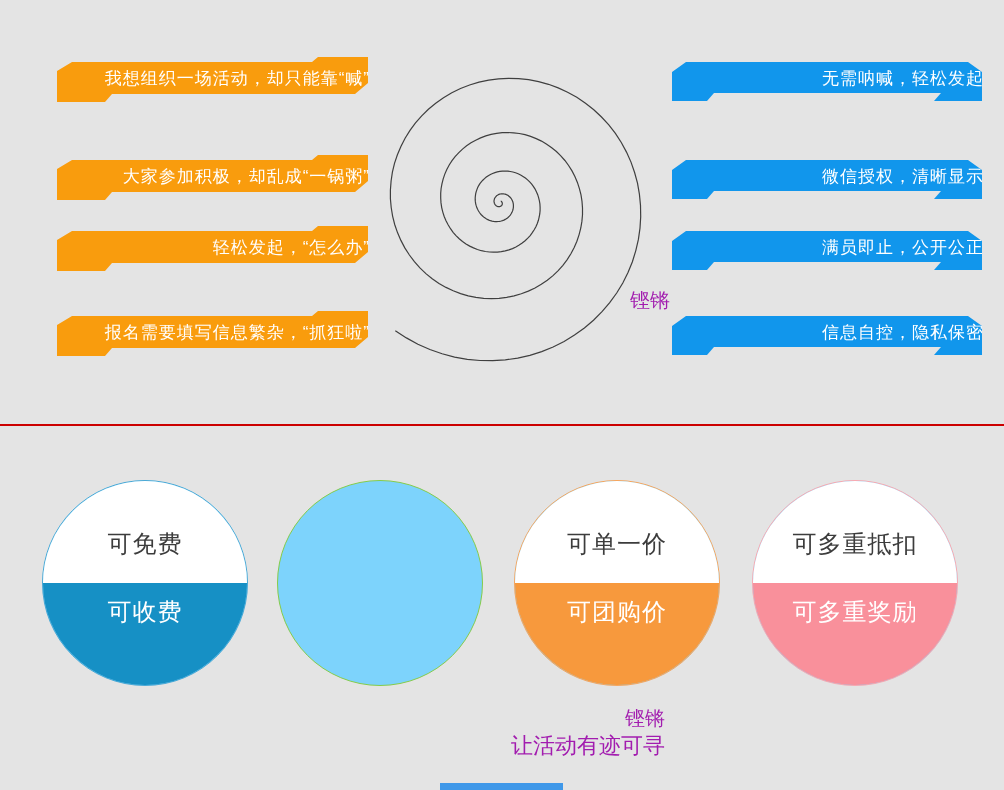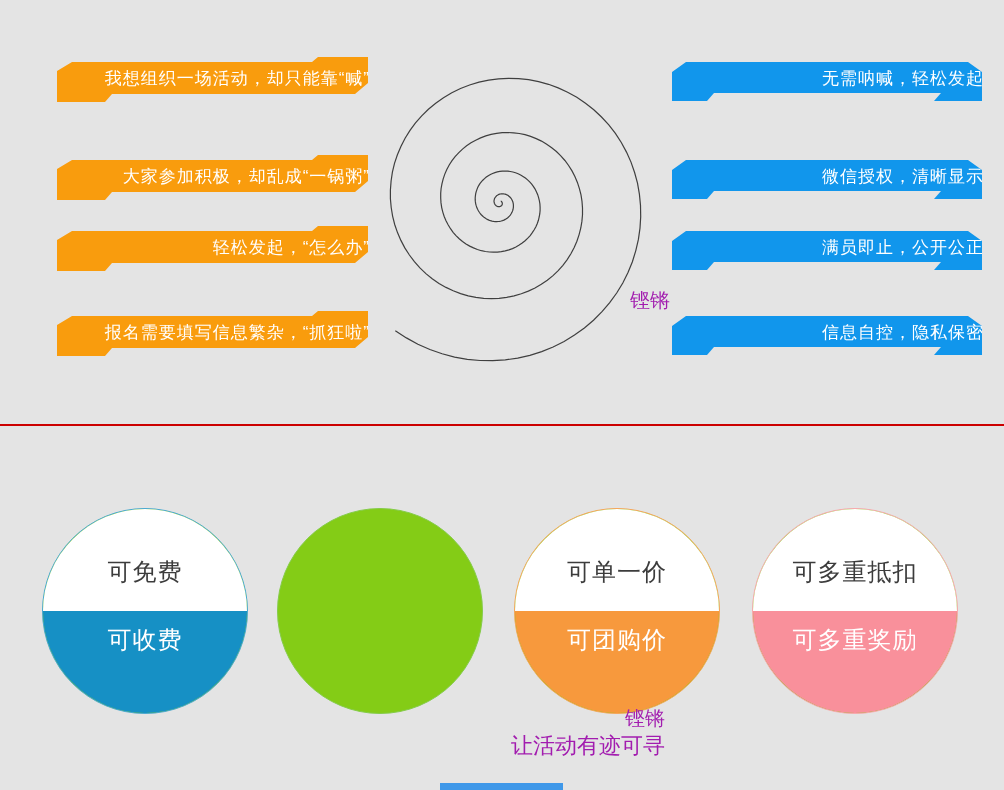--- a/index.html
+++ b/index.html
@@ -58,22 +58,22 @@
   .caption .brand{font-size:20px;}
   .caption .tagline{font-size:22px;}
   .caption-top{left:370px;top:287px;width:300px;}
   .caption-bottom{left:365px;top:705px;width:300px;}
 
   
   .divider{left:0;top:424px;width:1004px;height:2px;background:#CC0000;}
 
   
   .circle{
-    position:absolute;top:508px;width:206px;height:206px;
-    border-radius:50%;overflow:hidden;background:#84cc16;
+    position:absolute;top:480px;width:206px;height:206px;
+    border-radius:50%;overflow:hidden;background:#7dd3fc;
     border:1px solid #ccc;box-sizing:border-box;
   }
   .circle .half{
     height:50%;display:flex;justify-content:center;
     font-size:24px;letter-spacing:1px;
   }
   .circle .half-top{
     align-items:flex-end;padding-bottom:23px;box-sizing:border-box;
     color:#3C3C3C;background:#fff;
   }

